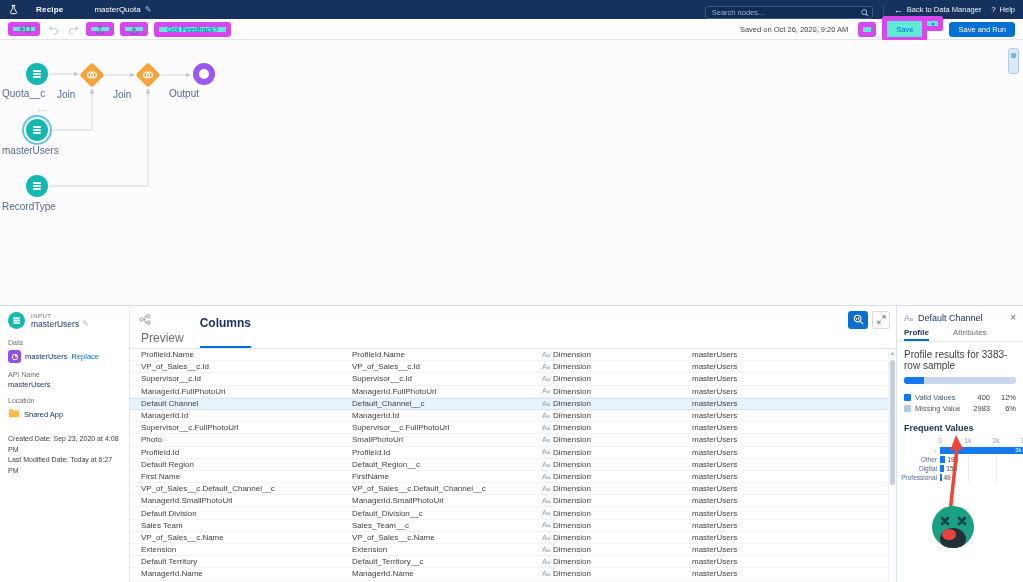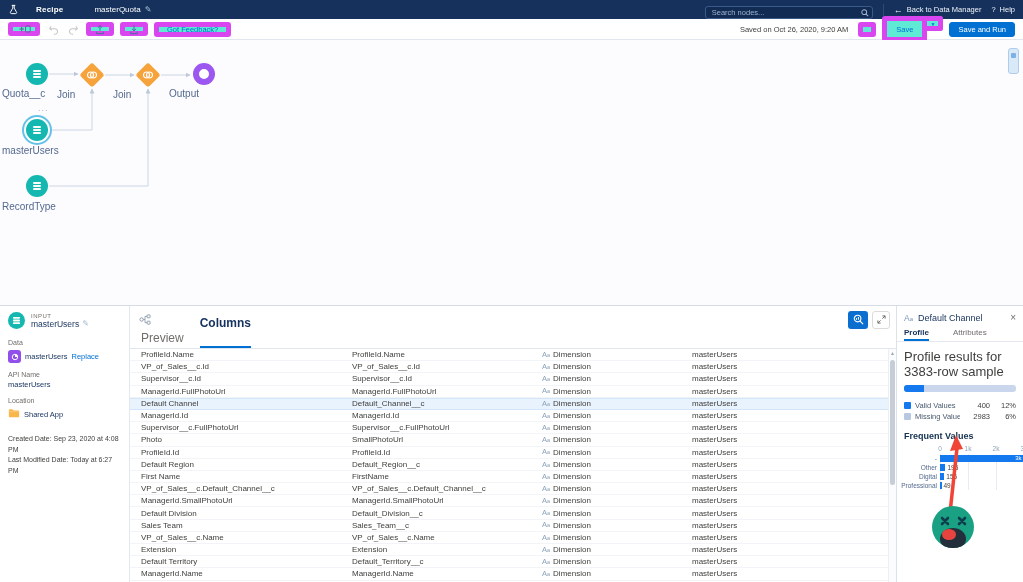--- a/index.html
+++ b/index.html
@@ -86,21 +86,21 @@
 .profile{width:127px;border-left:1px solid #dce2ea;flex:none;position:relative;background:#fff}
 .pp-head{display:flex;align-items:center;gap:5px;padding:7px 7px 5px}
 .pp-dim{color:#7d95c0;font-size:8.5px;line-height:1}
 .pp-dim i{font-style:normal;font-size:6px}
 .pp-title{font-size:9px;color:#16325c;flex:1;white-space:nowrap}
 .pp-close{font-size:10px;color:#706e6b;cursor:pointer;line-height:1}
 .pp-tabs{display:flex;gap:24px;padding:0 7px;border-bottom:1px solid #e6eaf0;height:14px}
 .pp-tab{font-size:8px;color:#706e6b;cursor:pointer}
 .pp-tab.active{color:#16325c;font-weight:bold;border-bottom:2px solid #0070d2}
 .pp-body{padding:7px}
-.pp-sample{font-size:13px;color:#3e3e3c}
+.pp-sample{font-size:10px;color:#3e3e3c}
 .vbar{margin-top:6px;height:7px;border-radius:3px;background:#c9d6ec;overflow:hidden}
 .vbar>div{height:100%;background:#1479ee}
 .legend{margin-top:8px}
 .leg-row{display:flex;align-items:center;font-size:7.5px;color:#4a5a6e;height:11px}
 .sq{width:7px;height:7px;border-radius:1px;margin-right:4px;flex:none}
 .sq.valid{background:#1479ee}
 .sq.miss{background:#b9c8e2}
 .leg-label{flex:1;white-space:nowrap;overflow:hidden}
 .leg-count{width:30px;text-align:right;color:#3e3e3c}
 .leg-pct{width:26px;text-align:right;color:#3e3e3c}

